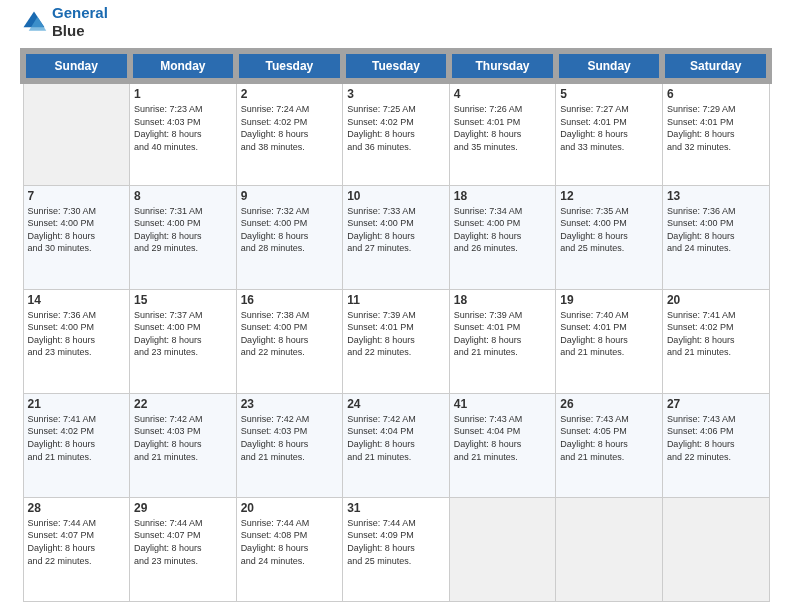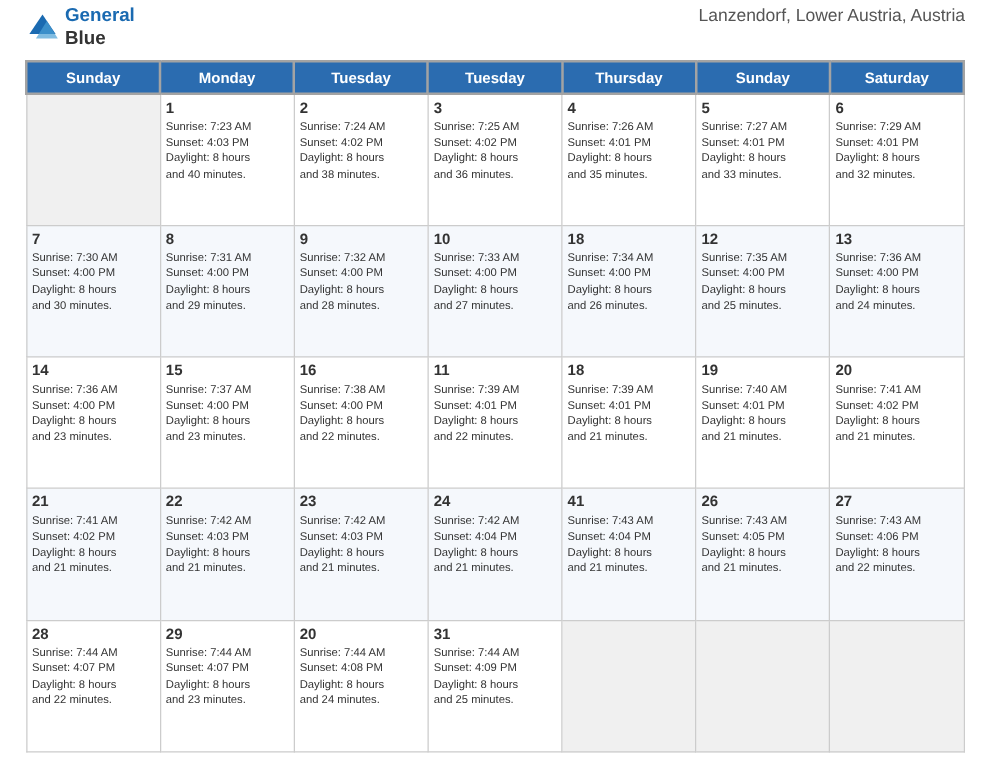--- a/index.html
+++ b/index.html
@@ -61,21 +61,21 @@
       flex: 1;
       table-layout: fixed;
     }
     .calendar-table thead tr th {
       background-color: #2b6cb0;
       color: #fff;
       font-size: 12px;
       font-weight: bold;
       text-align: center;
       padding: 5px 2px;
-      border: 2px solid #a3a3a3;
+      border: 6px solid #a3a3a3;
     }
     .calendar-table tbody tr td {
       border: 1px solid #ccc;
       vertical-align: top;
       padding: 3px 4px;
       font-size: 9.5px;
       color: #333;
       height: 80px;
     }
     .day-number {
@@ -113,21 +113,20 @@
         <rect x="0" y="0" width="32" height="32" fill="none"></rect>
         <polygon points="16,4 28,22 4,22" fill="#1a6ab1"></polygon>
         <polygon points="20,10 30,26 10,26" fill="#4a9fd4" opacity="0.7"></polygon>
       </svg>
       <div class="logo-text">
         <span class="logo-blue">General</span>
         <span>Blue</span>
       </div>
     </div>
     <div class="title-block">
-      <div class="location-title">Lanzendorf, Lower Austria, Austria</div>
     </div>
   </div>
 
   <table class="calendar-table">
     <thead>
       <tr>
       <th>Sunday</th>
           <th>Monday</th>
           <th>Tuesday</th>
           <th>Tuesday</th>

